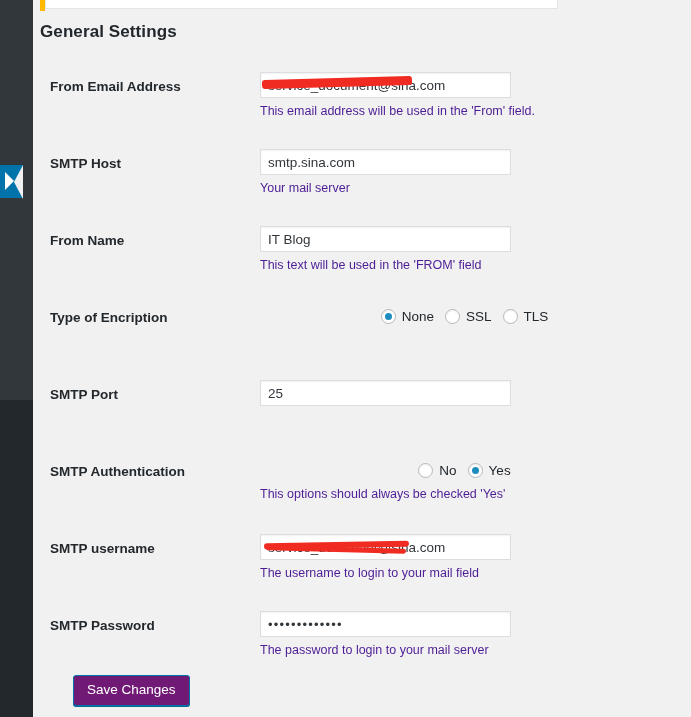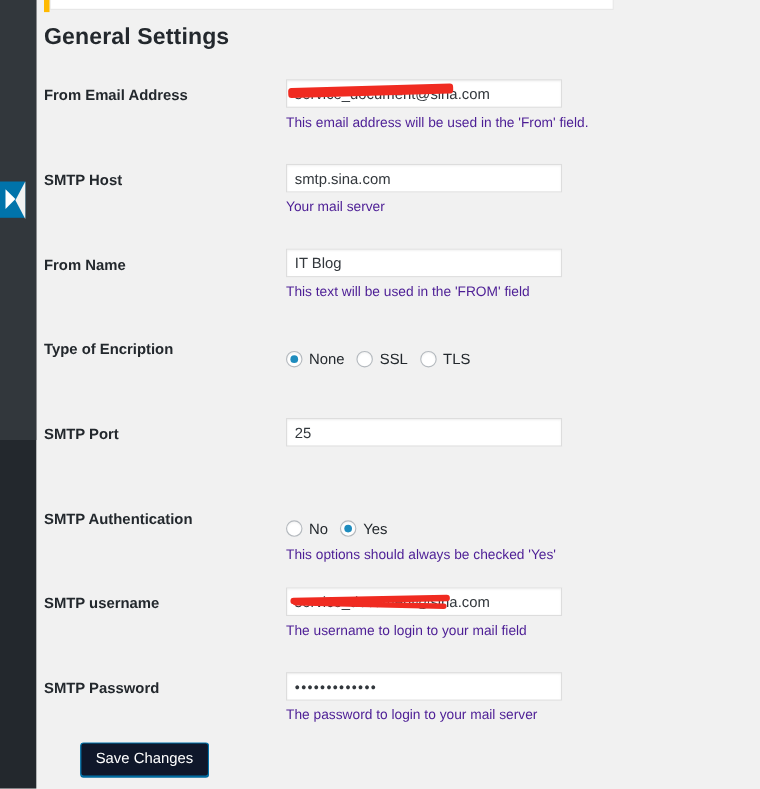--- a/index.html
+++ b/index.html
@@ -78,38 +78,38 @@
   .content {
     position: absolute;
     left: 33px; top: 0;
     width: 658px;
     height: 717px;
   }
   .page-title {
     position: absolute;
     left: 7px;
     top: 22px;
-    font-size: 21px;
+    font-size: 17px;
     font-weight: bold;
     color: #23282d;
     letter-spacing: 0.1px;
   }
 
   .form-table {
     position: absolute;
     left: 0; top: 64px;
     width: 658px;
   }
   .form-row {
     position: relative;
     height: 77px;
   }
   .row-label {
     position: absolute;
-    left: 7px;
+    left: 17px;
     top: 15px;
     width: 215px;
     font-size: 13.5px;
     font-weight: bold;
     color: #23282d;
   }
   .row-field {
     position: absolute;
     left: 227px;
     top: 8px;
@@ -167,21 +167,22 @@
   }
   .field-desc {
     margin-top: 6px;
     font-size: 12.5px;
     color: #4c1d95;
   }
   .radio-group {
     display: flex;
     align-items: center;
     height: 22px;
-    margin-top: 12px;
+    margin-top: 2px;
+    justify-content: center;
   }
   .radio-opt {
     display: flex;
     align-items: center;
     margin-right: 11px;
   }
   .radio-dot {
     width: 15px;
     height: 15px;
     border-radius: 50%;
@@ -207,21 +208,21 @@
   .pw-dots {
     letter-spacing: 1.2px;
     font-size: 13px;
     color: #32373c;
   }
 
   .submit-button {
     position: absolute;
     left: 40px;
     top: 675px;
-    background: #0f172a;
+    background: #701a75;
     border: 1px solid #0073aa;
     border-radius: 3px;
     color: #ffffff;
     font-family: "Liberation Sans", sans-serif;
     font-size: 13.5px;
     padding: 6px 13px 7px 13px;
     cursor: pointer;
     box-shadow: 0 1px 0 #006799;
     line-height: 1.2;
   }

